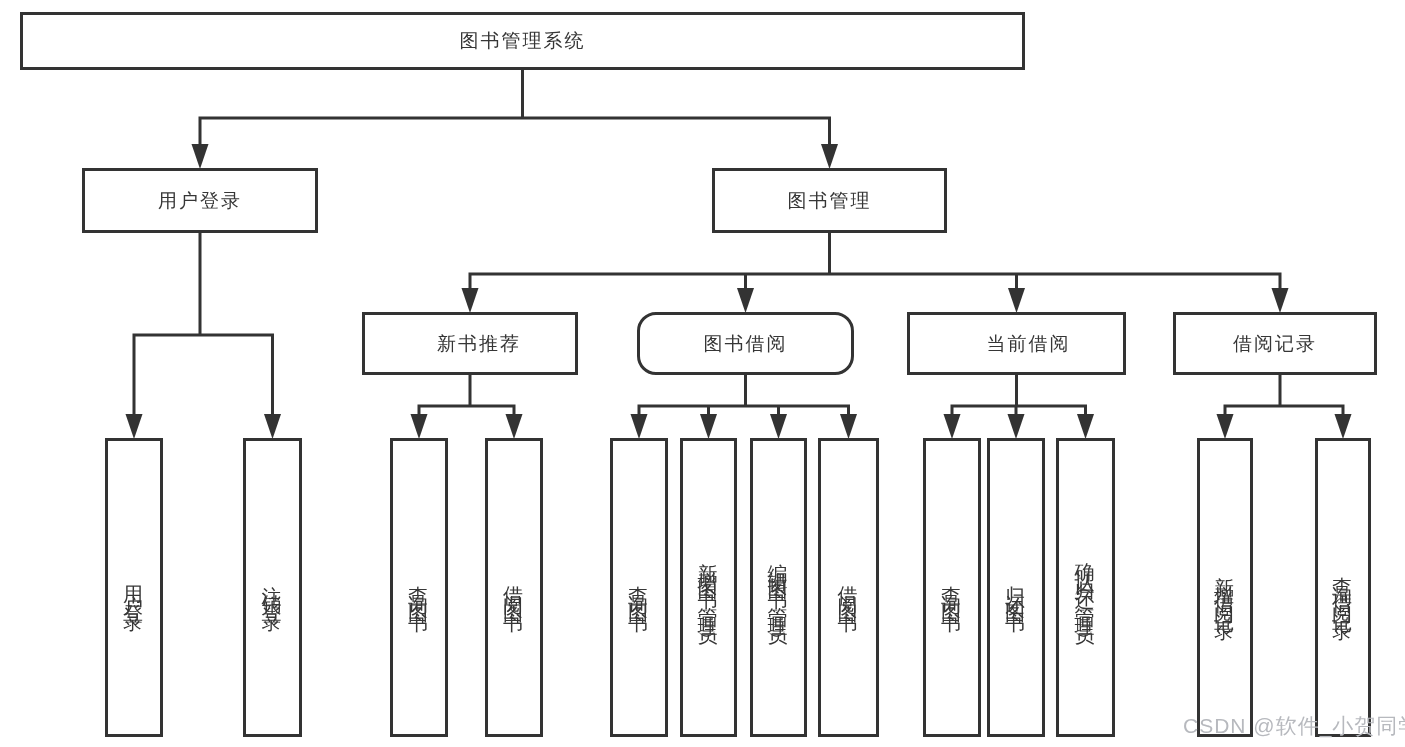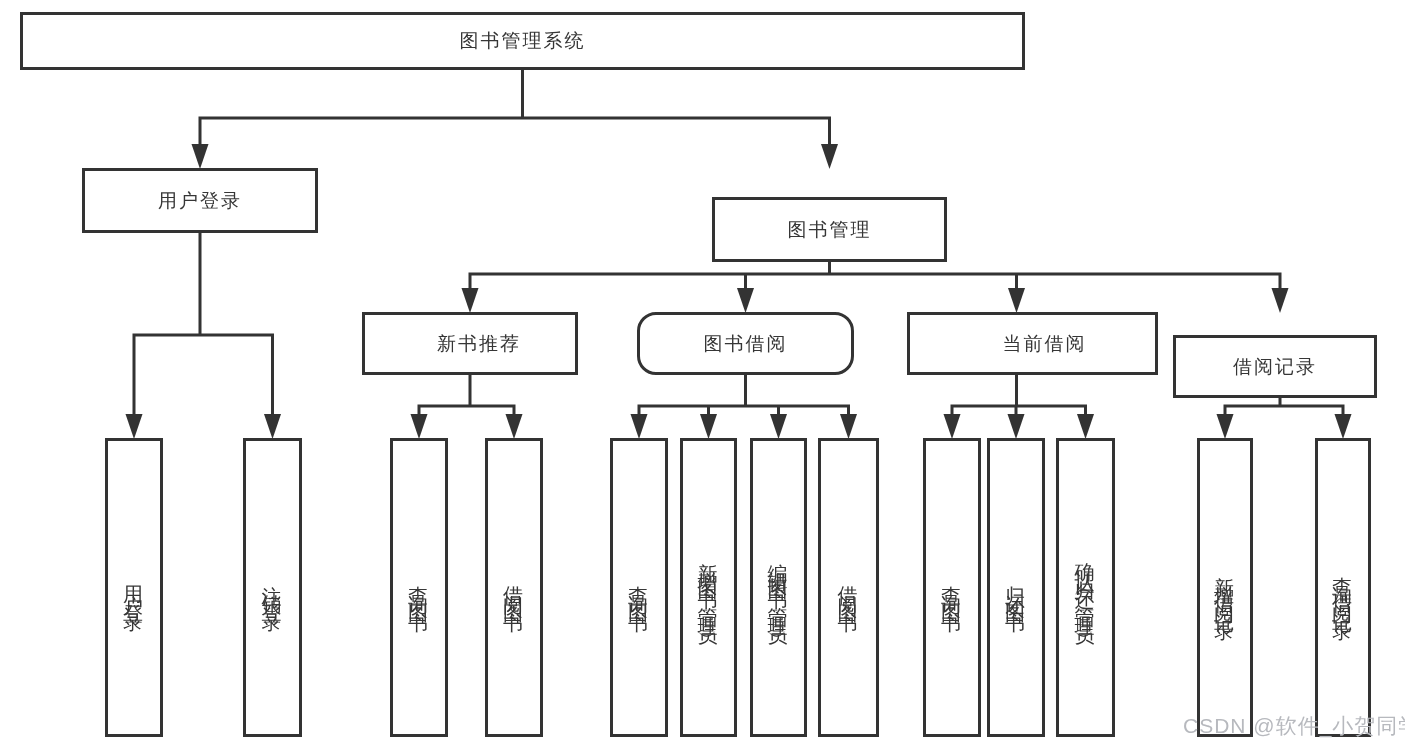--- a/index.html
+++ b/index.html
@@ -79,25 +79,25 @@
       </g>
       <g>
         <path d="M1280 373 V406 M1223.5 406 H1344.5 M1225 406 V420 M1343 406 V420" fill="none" stroke="#333333" stroke-width="3"></path>
         <polygon points="1216.5,414 1233.5,414 1225,439" fill="#333333"></polygon>
         <polygon points="1334.5,414 1351.5,414 1343,439" fill="#333333"></polygon>
       </g>
     </svg>
   <div id="nodes-layer">
       <div class="node h" style="left: 20px; top: 12px; width: 1005px; height: 58px;">图书管理系统</div>
       <div class="node h" style="left: 82px; top: 168px; width: 236px; height: 65px;">用户登录</div>
-      <div class="node h" style="left: 712px; top: 168px; width: 235px; height: 65px; margin-top: 29px;">图书管理</div>
+      <div class="node h" style="left: 712px; top: 168px; width: 235px; height: 65px;">图书管理</div>
       <div class="node h" style="left: 362px; top: 312px; width: 216px; height: 63px; padding-left: 18px;">新书推荐</div>
       <div class="node h" style="left: 637px; top: 312px; width: 217px; height: 63px; border-radius: 19px;">图书借阅</div>
-      <div class="node h" style="left: 907px; top: 312px; width: 251px; height: 63px; padding-left: 24px;">当前借阅</div>
-      <div class="node h" style="left: 1173px; top: 312px; width: 204px; height: 63px; margin-top: 23px;">借阅记录</div>
+      <div class="node h" style="left: 907px; top: 312px; width: 219px; height: 63px; padding-left: 24px;">当前借阅</div>
+      <div class="node h" style="left: 1173px; top: 312px; width: 204px; height: 63px;">借阅记录</div>
       <div class="node v" style="left: 105px; top: 438px; width: 58px; height: 299px;">用户登录</div>
       <div class="node v" style="left: 243px; top: 438px; width: 59px; height: 299px;">注销登录</div>
       <div class="node v" style="left: 390px; top: 438px; width: 58px; height: 299px;">查询图书</div>
       <div class="node v" style="left: 485px; top: 438px; width: 58px; height: 299px;">借阅图书</div>
       <div class="node v" style="left: 610px; top: 438px; width: 58px; height: 299px;">查询图书</div>
       <div class="node v" style="left: 680px; top: 438px; width: 57px; height: 299px;">新增图书（管理员）</div>
       <div class="node v" style="left: 750px; top: 438px; width: 57px; height: 299px;">编辑图书（管理员）</div>
       <div class="node v" style="left: 818px; top: 438px; width: 61px; height: 299px;">借阅图书</div>
       <div class="node v" style="left: 923px; top: 438px; width: 58px; height: 299px;">查询图书</div>
       <div class="node v" style="left: 987px; top: 438px; width: 58px; height: 299px;">归还图书</div>

